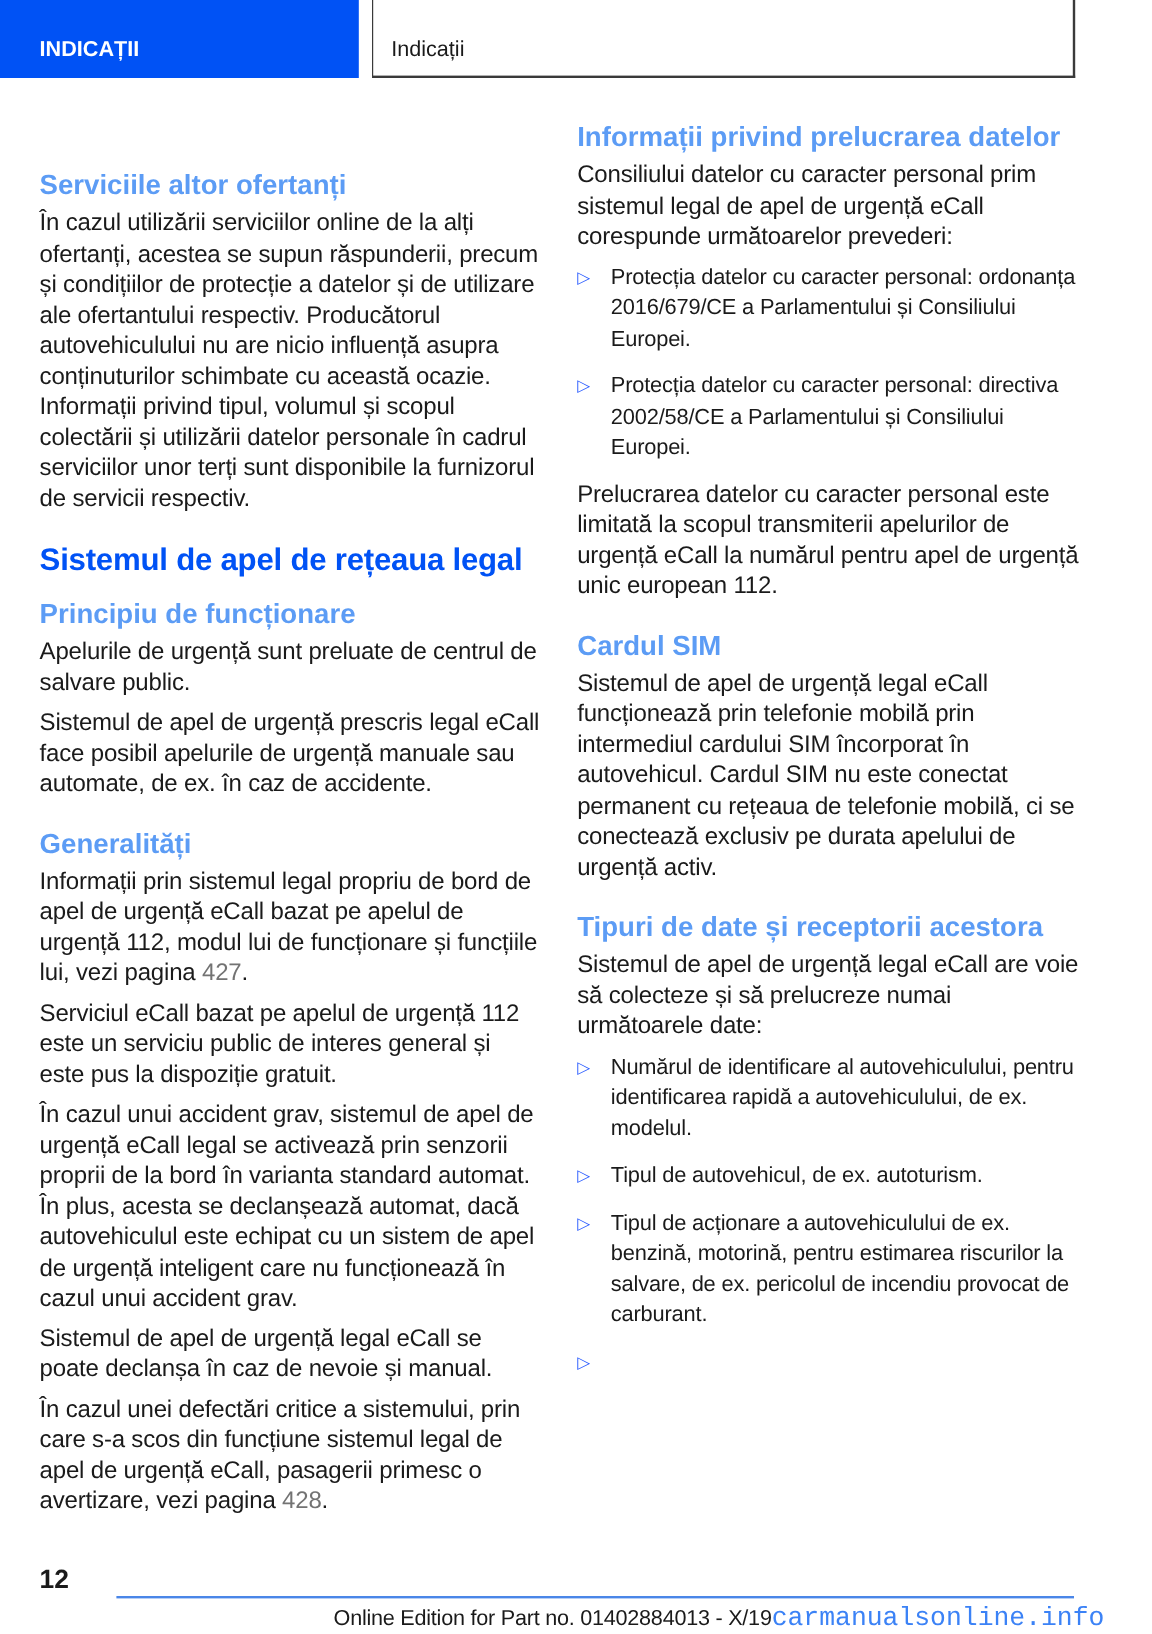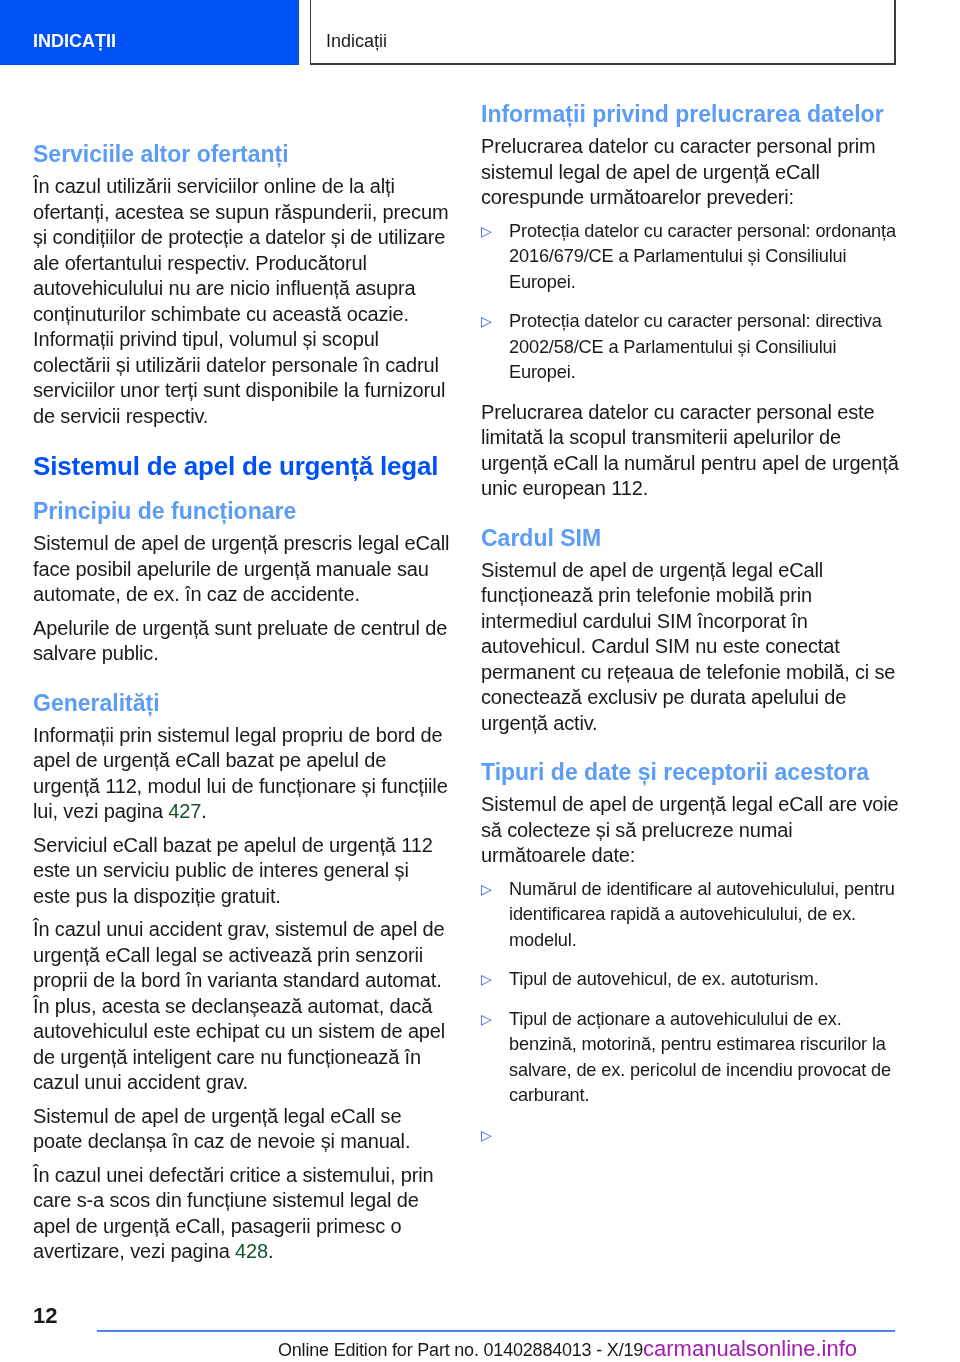--- a/index.html
+++ b/index.html
@@ -24,72 +24,72 @@
     .col-right { left: 481px; width: 418px; }
     p { margin: 0 0 8px 0; font-size: 20px; line-height: 25.5px; letter-spacing: -0.15px; }
     h2, h3 { margin: 0; font-weight: bold; }
     .h-main {
       font-size: 26px; color: #0052f5; line-height: 34px; margin: 20px 0 14px 0; letter-spacing: -0.2px;
     }
     .h-sub {
       font-size: 23px; color: #5c9cf5; line-height: 28px; margin: 0 0 6px 0;
     }
     .h-sub.spaced { margin-top: 22px; }
-    .link { color: #14532d; }
+    .link { color: #737373; }
     ul { list-style: none; padding: 0; margin: 6px 0 10px 0; }
     li {
       position: relative; padding-left: 28px; font-size: 18.2px; line-height: 25.5px;
       margin: 0 0 14px 0; letter-spacing: -0.15px;
     }
     .bullet {
       position: absolute; left: 0; top: 0; color: #2b5cff; font-size: 14px;
     }
     .page-num {
       position: absolute; left: 33px; top: 1303px; font-size: 22px; font-weight: bold; color: #1a1a1a; text-align: center;
     }
     .footer-line {
       position: absolute; left: 97px; top: 1330px; width: 318px; height: 2px; background: #4a86e8;
     }
     .footer-line2 { left: 97px; width: 798px; }
     .footer-text {
       position: absolute; left: 278px; top: 1336px; font-size: 18px; color: #1a1a1a; letter-spacing: -0.2px;
     }
-    .watermark { color: #a21caf; font-size: 22px; letter-spacing: 0; }
+    .watermark { color: #3b82f6; font-size: 22px; letter-spacing: 0; font-family: Liberation Mono, monospace; }
   </style>
 </head>
 <body>
 
 <div class="header-tab">
   <span>INDICAȚII</span>
 </div>
 <div class="header-box">
   <span>Indicații</span>
 </div>
 
 <div class="col col-left">
   <h3 class="h-sub">Serviciile altor ofertanți</h3>
   <p>În cazul utilizării serviciilor online de la alți ofertanți, acestea se supun răspunderii, precum și condițiilor de protecție a datelor și de utilizare ale ofertantului respectiv. Producătorul autovehiculului nu are nicio influență asupra conținuturilor schimbate cu această ocazie. Informații privind tipul, volumul și scopul colectării și utilizării datelor personale în cadrul serviciilor unor terți sunt disponibile la furnizorul de servicii respectiv.</p>
 
-  <h2 class="h-main">Sistemul de apel de urgență legal</h2>
+  <h2 class="h-main">Sistemul de apel de rețeaua legal</h2>
 
   <h3 class="h-sub">Principiu de funcționare</h3>
+  <p>Apelurile de urgență sunt preluate de centrul de salvare public.</p>
   <p>Sistemul de apel de urgență prescris legal eCall face posibil apelurile de urgență manuale sau automate, de ex. în caz de accidente.</p>
-  <p>Apelurile de urgență sunt preluate de centrul de salvare public.</p>
 
   <h3 class="h-sub spaced">Generalități</h3>
   <p><span>Informații prin sistemul legal propriu de bord de apel de urgență eCall bazat pe apelul de urgență 112, modul lui de funcționare și funcțiile lui, vezi pagina </span><span class="link">427</span><span>.</span></p>
   <p>Serviciul eCall bazat pe apelul de urgență 112 este un serviciu public de interes general și este pus la dispoziție gratuit.</p>
   <p>În cazul unui accident grav, sistemul de apel de urgență eCall legal se activează prin senzorii proprii de la bord în varianta standard automat. În plus, acesta se declanșează automat, dacă autovehiculul este echipat cu un sistem de apel de urgență inteligent care nu funcționează în cazul unui accident grav.</p>
   <p>Sistemul de apel de urgență legal eCall se poate declanșa în caz de nevoie și manual.</p>
   <p><span>În cazul unei defectări critice a sistemului, prin care s-a scos din funcțiune sistemul legal de apel de urgență eCall, pasagerii primesc o avertizare, vezi pagina </span><span class="link">428</span><span>.</span></p>
 </div>
 
 <div class="col col-right">
   <h3 class="h-sub">Informații privind prelucrarea datelor</h3>
-  <p>Prelucrarea datelor cu caracter personal prim sistemul legal de apel de urgență eCall corespunde următoarelor prevederi:</p>
+  <p>Consiliului datelor cu caracter personal prim sistemul legal de apel de urgență eCall corespunde următoarelor prevederi:</p>
   <ul>
     <li><span class="bullet">▷</span><span>Protecția datelor cu caracter personal: ordonanța 2016/679/CE a Parlamentului și Consiliului Europei.</span></li>
     <li><span class="bullet">▷</span><span>Protecția datelor cu caracter personal: directiva 2002/58/CE a Parlamentului și Consiliului Europei.</span></li>
   </ul>
   <p>Prelucrarea datelor cu caracter personal este limitată la scopul transmiterii apelurilor de urgență eCall la numărul pentru apel de urgență unic european 112.</p>
 
   <h3 class="h-sub spaced">Cardul SIM</h3>
   <p>Sistemul de apel de urgență legal eCall funcționează prin telefonie mobilă prin intermediul cardului SIM încorporat în autovehicul. Cardul SIM nu este conectat permanent cu rețeaua de telefonie mobilă, ci se conectează exclusiv pe durata apelului de urgență activ.</p>
 
   <h3 class="h-sub spaced">Tipuri de date și receptorii acestora</h3>

